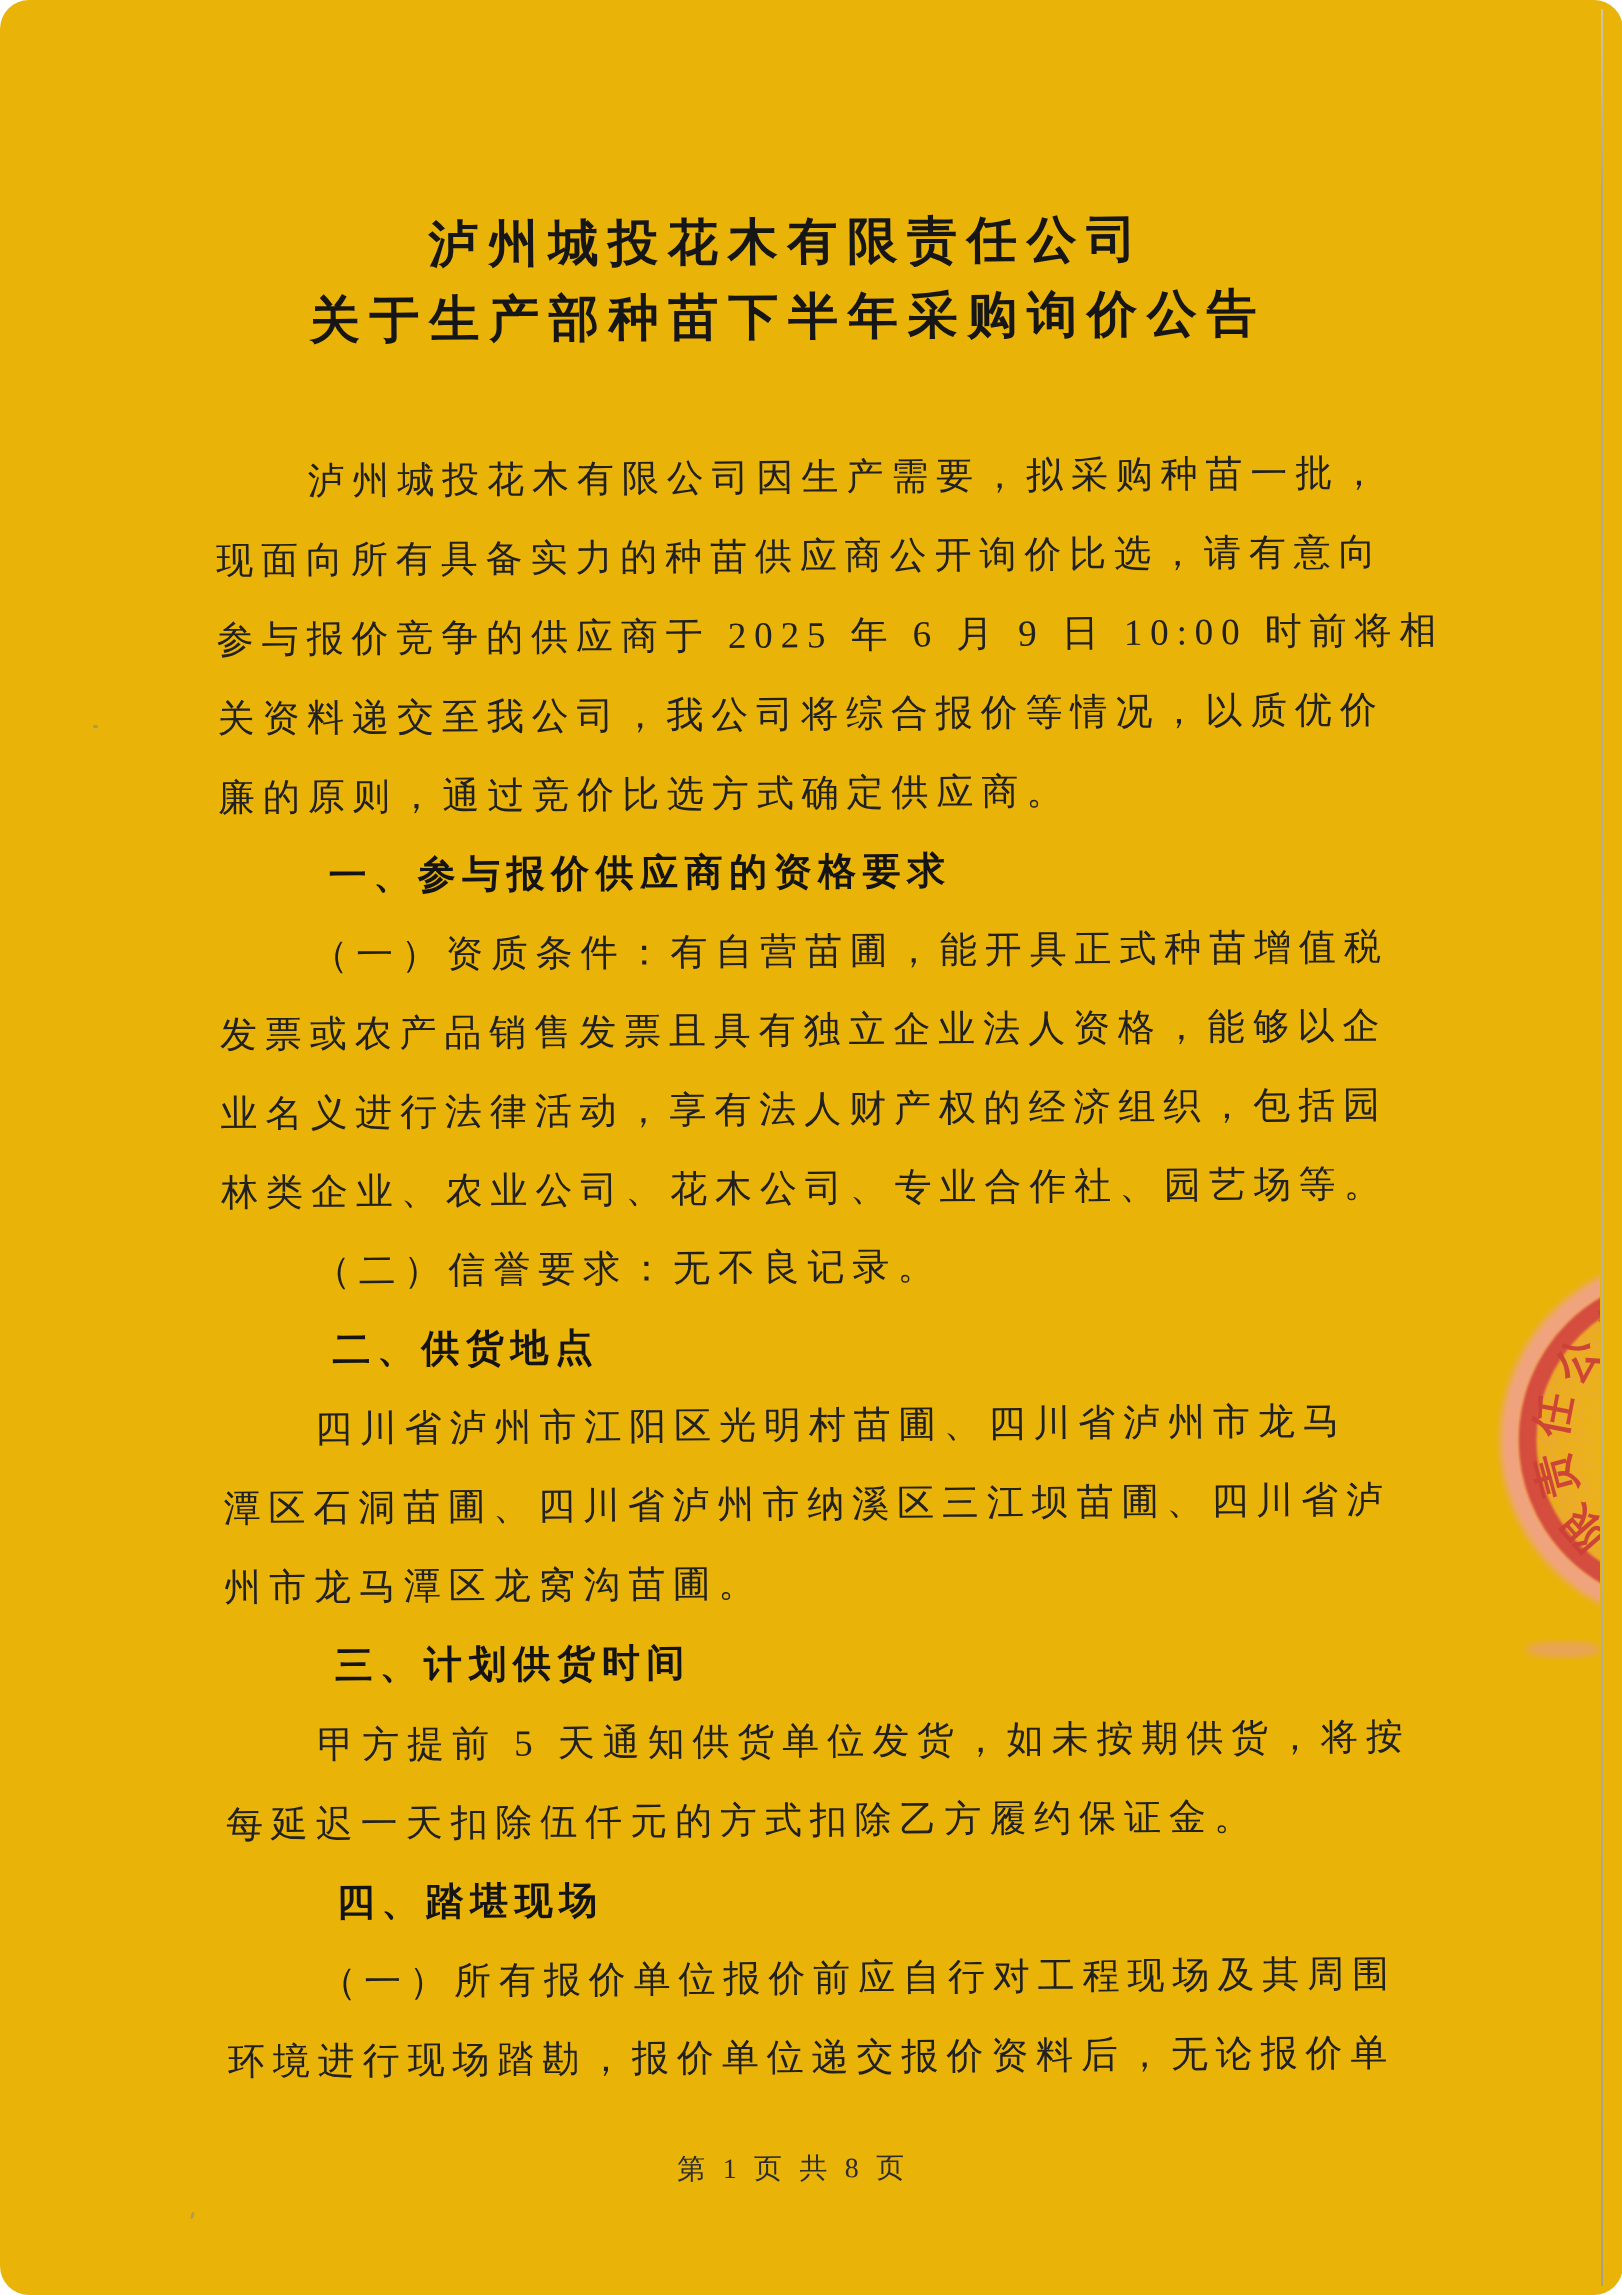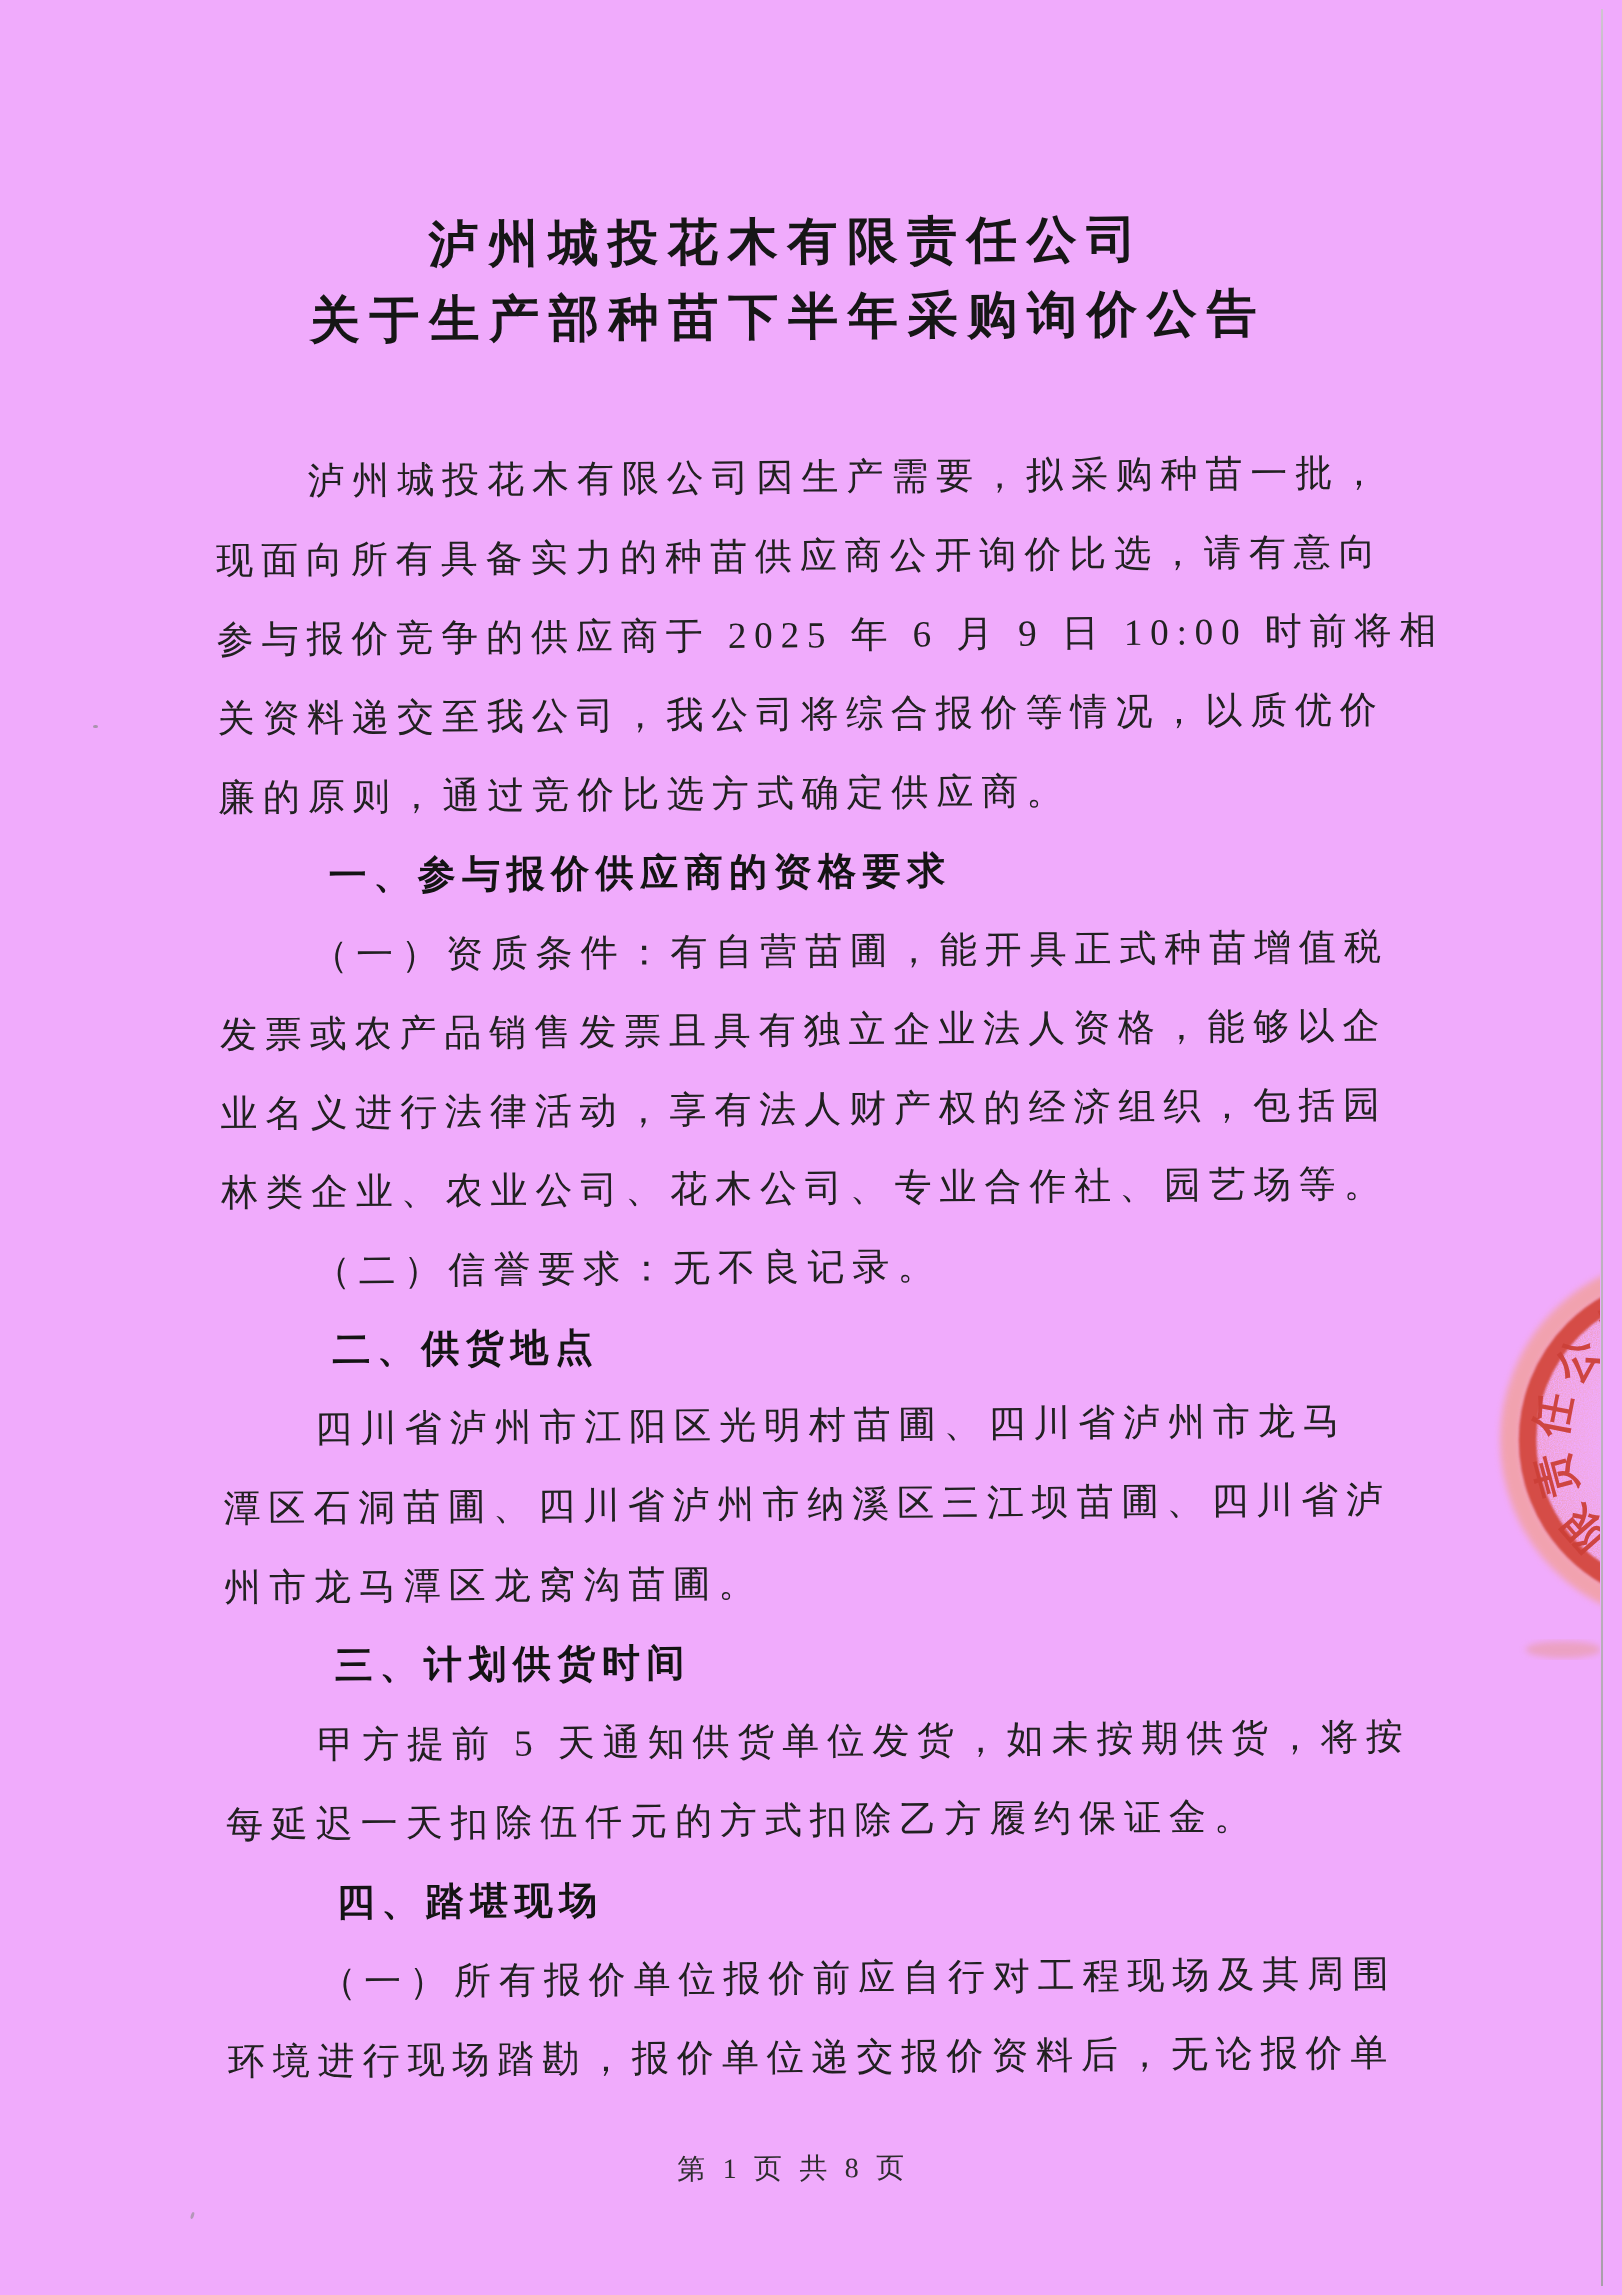--- a/index.html
+++ b/index.html
@@ -6,24 +6,25 @@
     margin: 0;
     padding: 0;
     width: 1623px;
     height: 2295px;
     background: #ffffff;
   }
   #page {
     position: relative;
     width: 1623px;
     height: 2295px;
-    background: #f0abfc;
+    background: #eab308;
     overflow: hidden;
     font-family: "Liberation Serif", "DejaVu Serif", serif;
     color: #1e1e1e;
+    border-radius: 29px;
   }
   
   #content {
     position: absolute;
     left: 0; top: 0;
     width: 1623px; height: 2295px;
     transform: rotate(-0.45deg);
     transform-origin: 222px 1178px;
   }
   .title {

